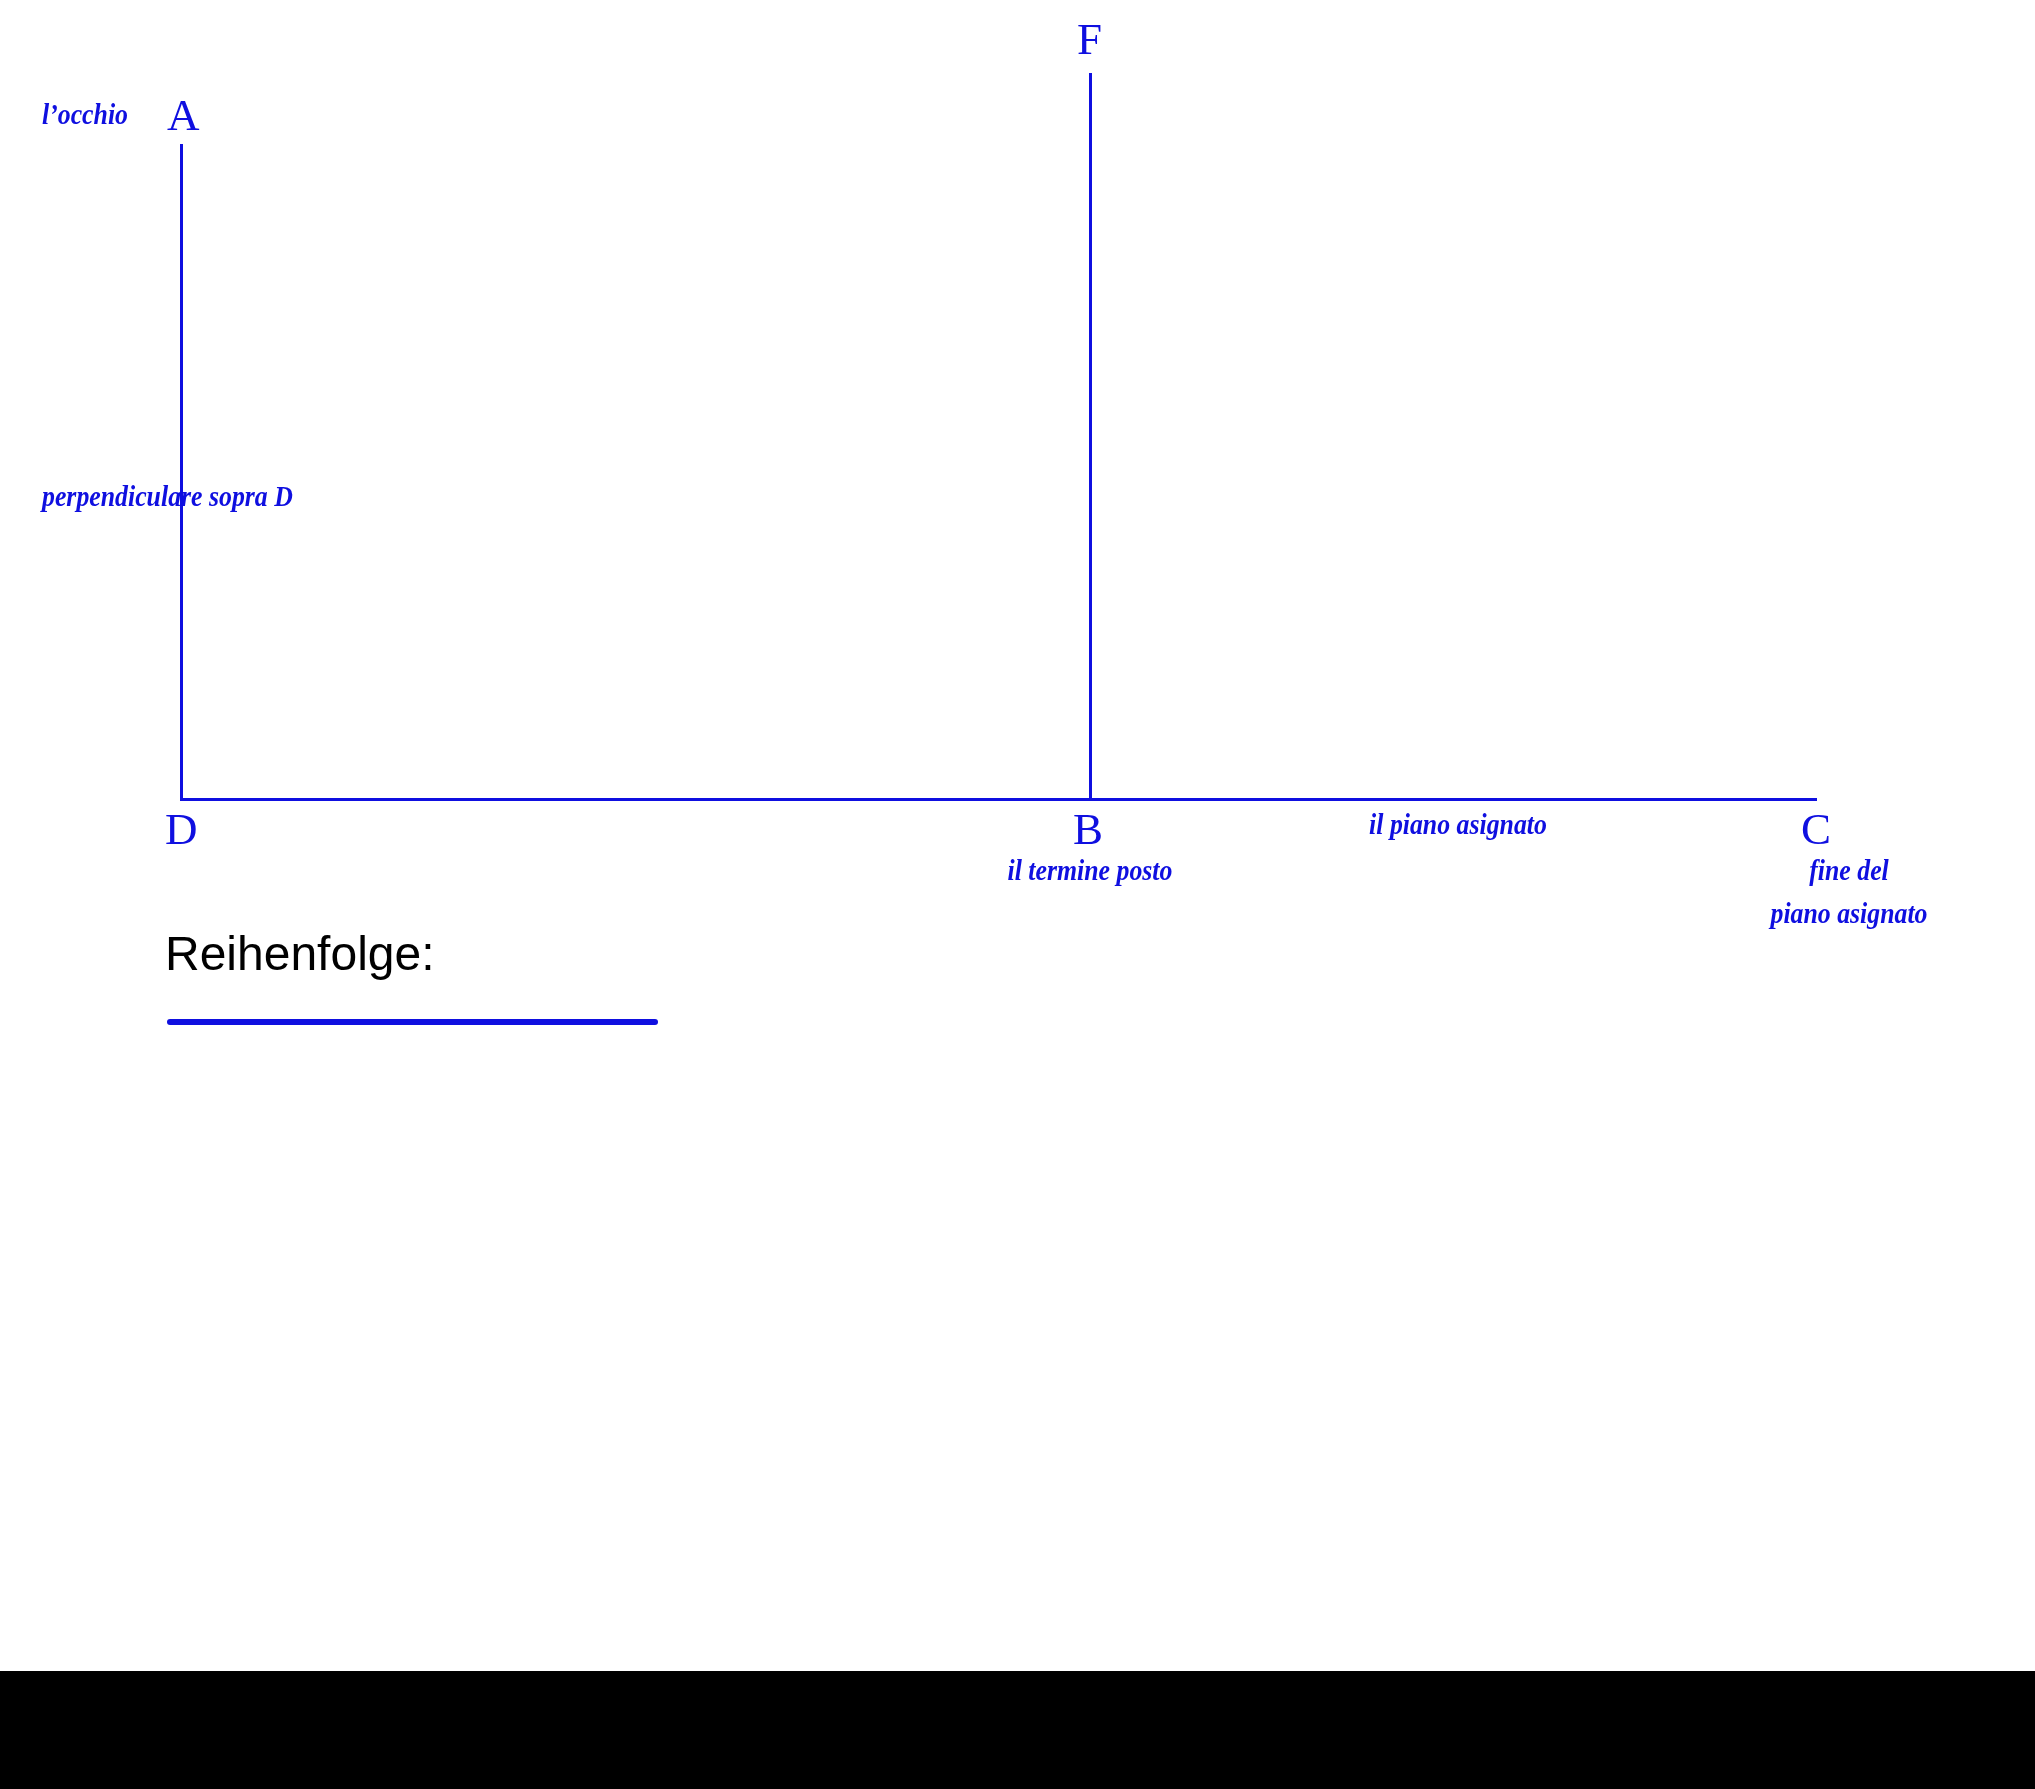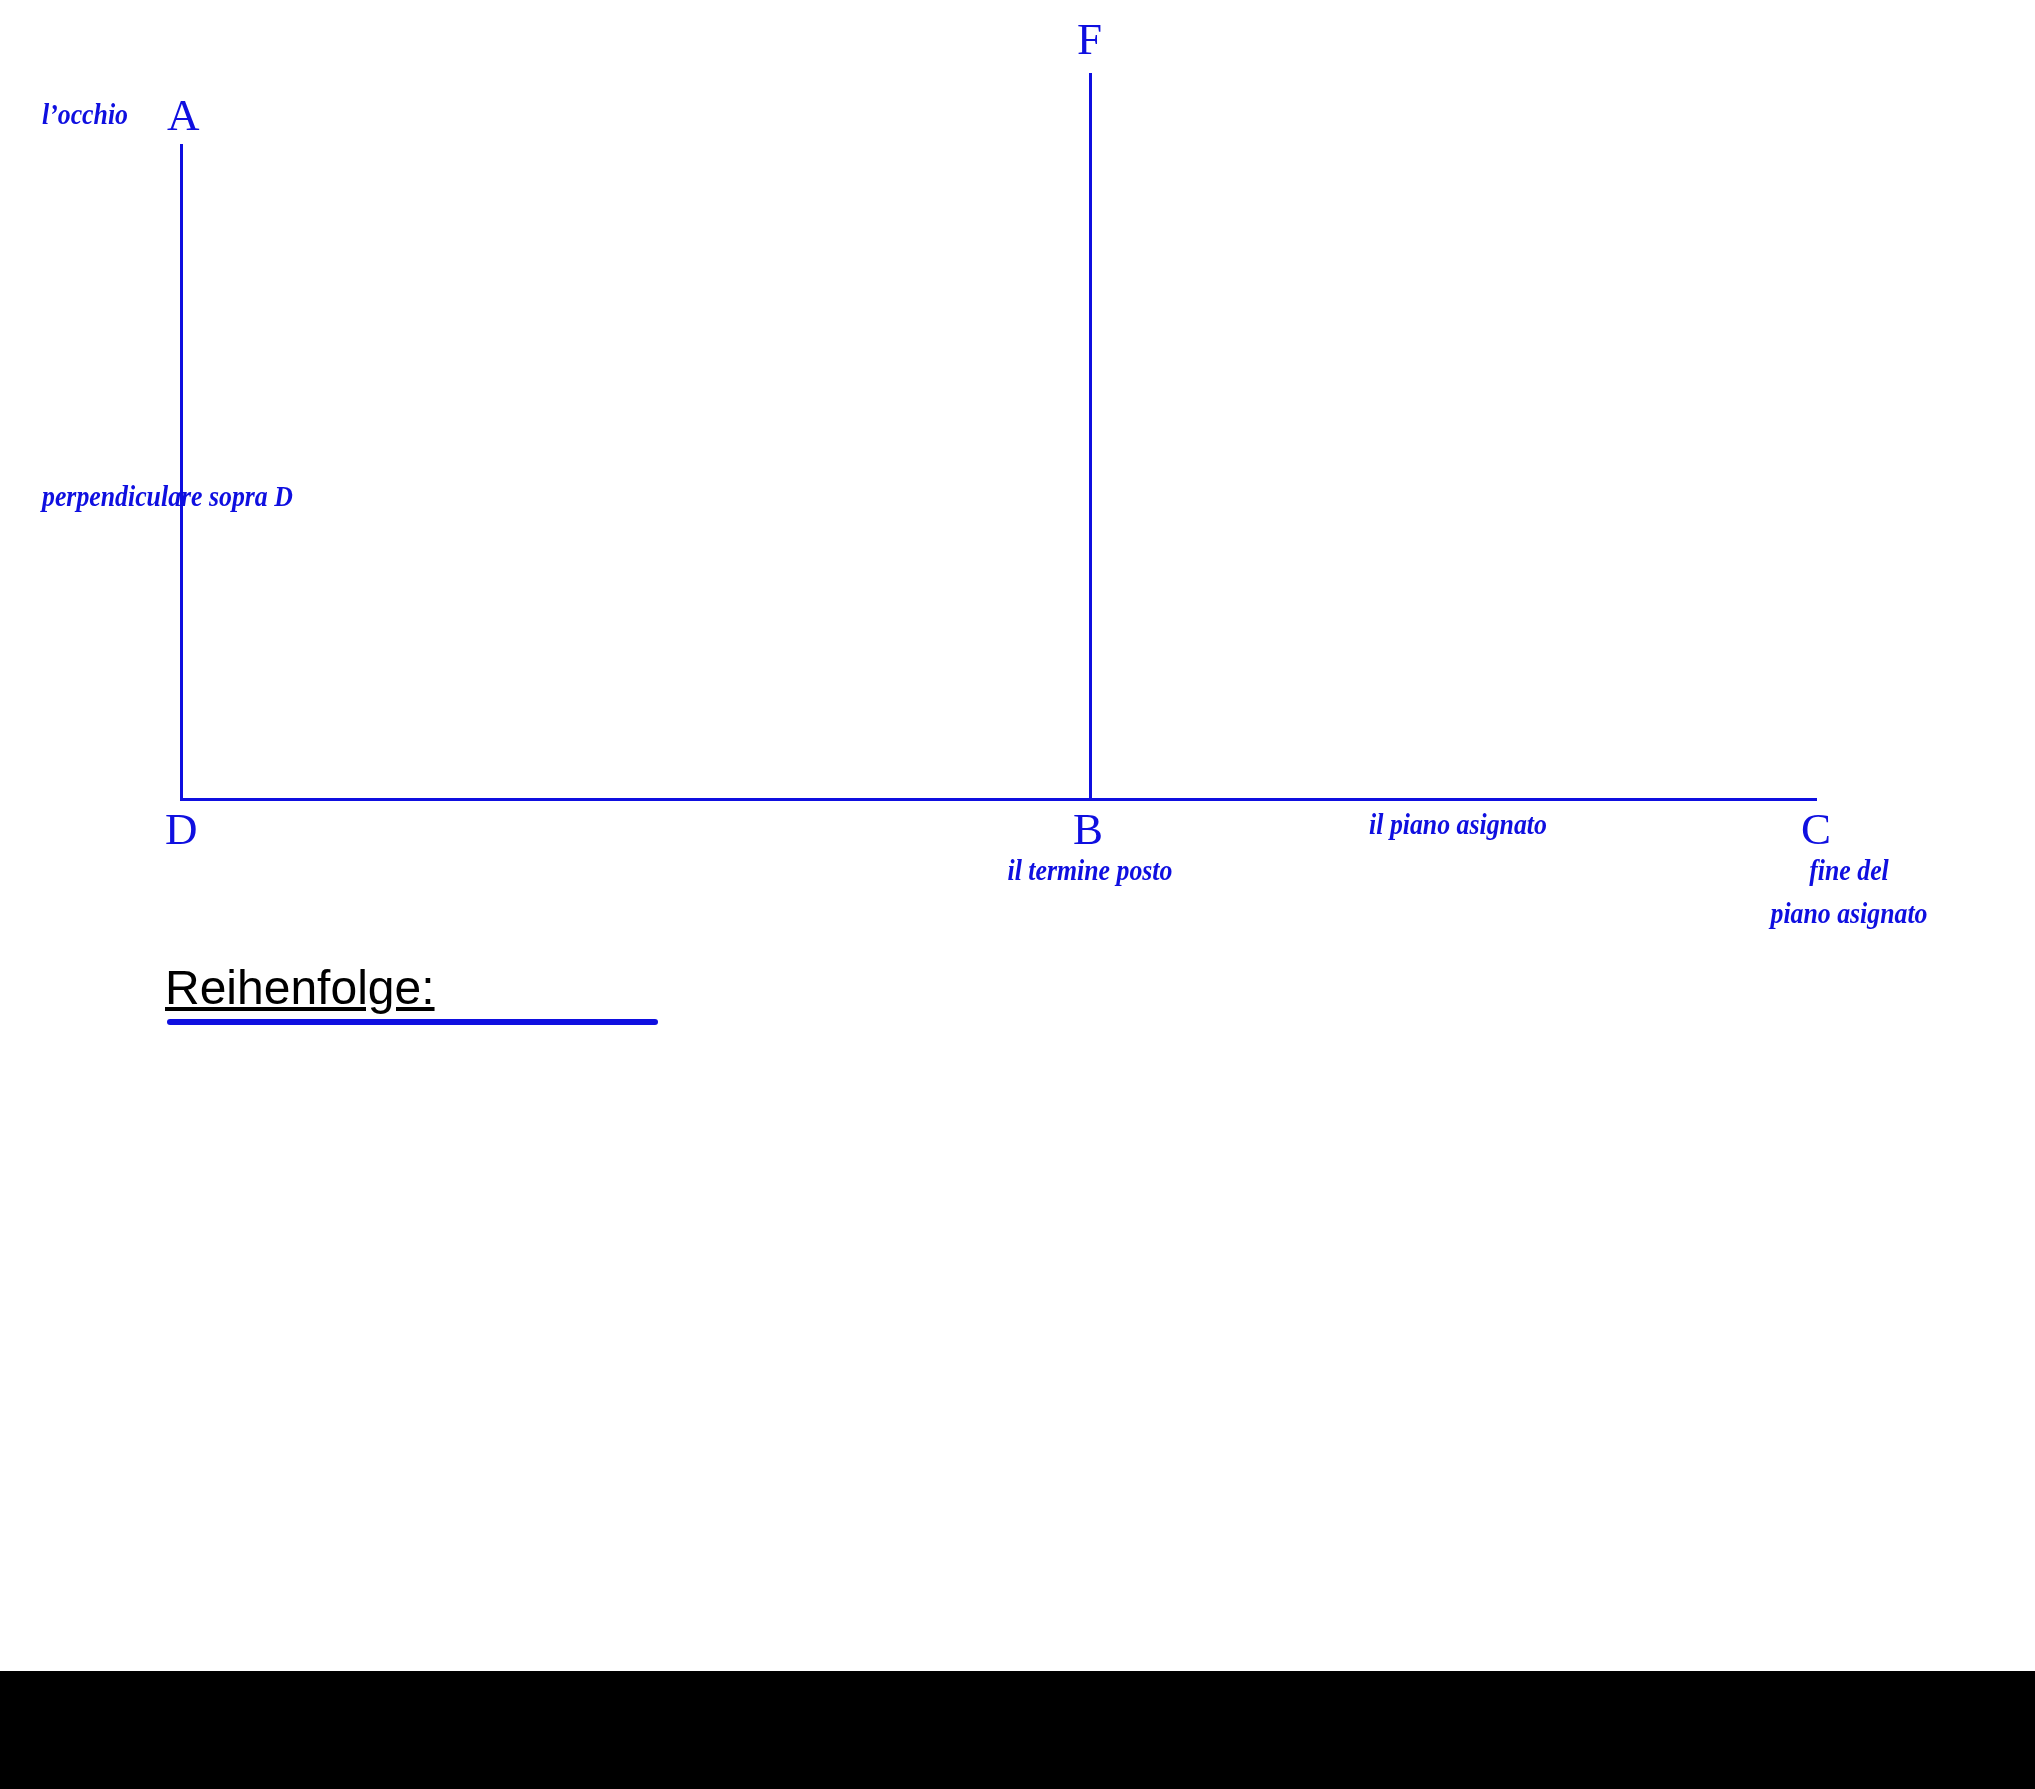--- a/index.html
+++ b/index.html
@@ -106,20 +106,20 @@
   <div class="lbl ann" style="left:42px; top:481px;">perpendiculare sopra D</div>
 
   <div class="lbl ann center-anchor" style="left:1090px; top:855px; transform:translateX(-50%) scaleX(0.86);">il termine posto</div>
 
   <div class="lbl ann center-anchor" style="left:1458px; top:809px; transform:translateX(-50%) scaleX(0.86);">il piano asignato</div>
 
   <div class="lbl ann center-anchor" style="left:1849px; top:855px; transform:translateX(-50%) scaleX(0.86);">fine del</div>
 
   <div class="lbl ann center-anchor" style="left:1849px; top:898px; transform:translateX(-50%) scaleX(0.86);">piano asignato</div>
 
-  <div class="caption" style="left:165px; top:964px;text-decoration:underline;">Reihenfolge:</div>
+  <div class="caption" style="left:165px; top:930px;">Reihenfolge:</div>
 
   <div class="rule" style="left:167px; top:1019px; width:491px; height:5.8px;"></div>
 
   <div id="bottom-bar" style="top:1671px; width:2035px; height:118px;"></div>
 
 </div>
 
 
 </body></html>

